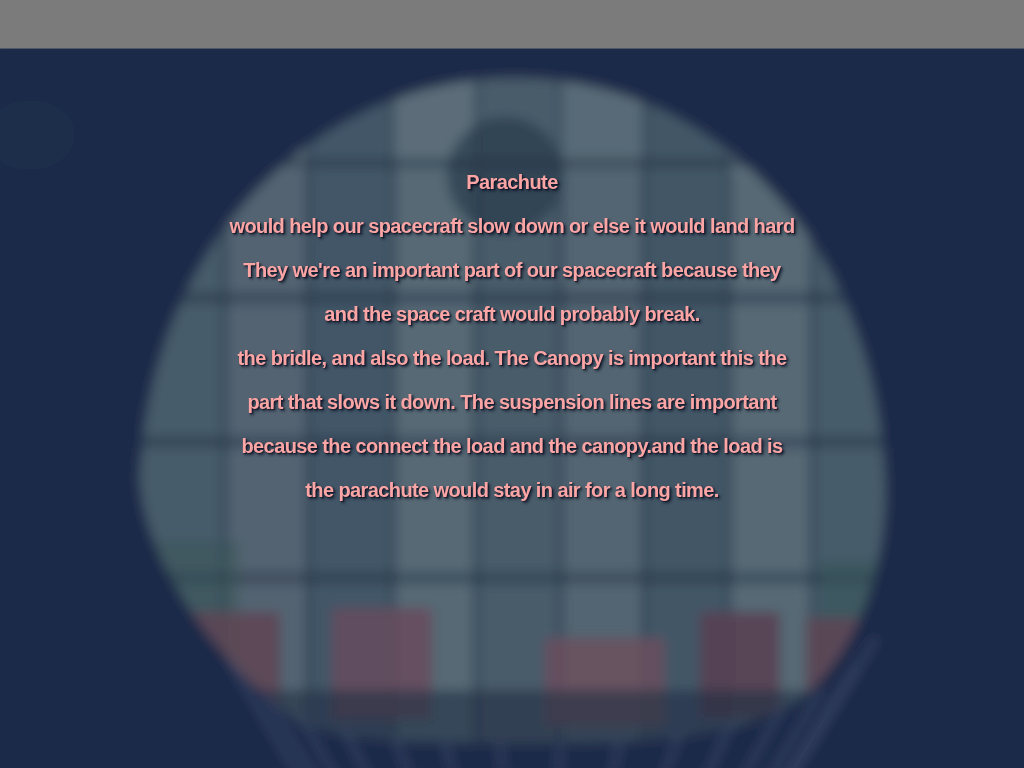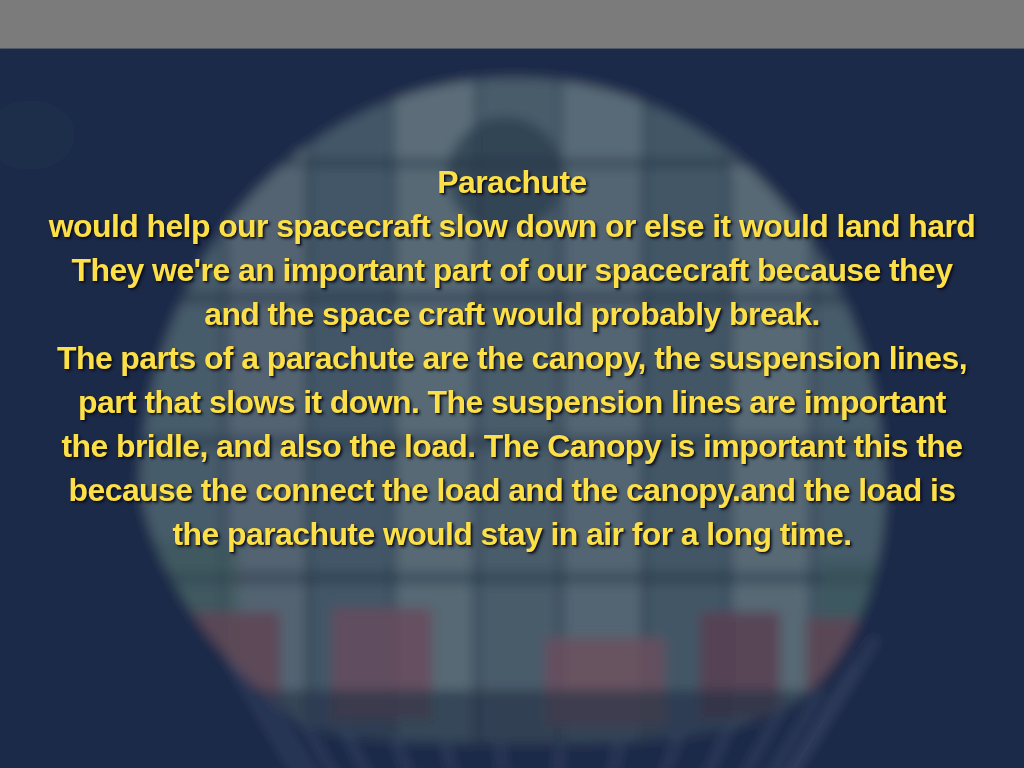--- a/index.html
+++ b/index.html
@@ -15,23 +15,23 @@
   }
   .topbar{
     position:absolute;left:0;top:0;width:1024px;height:48px;
     background:#7b7b7b;
     border-bottom:1px solid #50556a;
     z-index:5;
   }
   .textblock{
     position:absolute;left:0;top:160px;width:1024px;z-index:3;
     text-align:center;
-    color:#fde047;
+    color:#fca5a5;
     font-weight:700;
-    font-size:32px;
+    font-size:20px;
     letter-spacing:-0.6px;
     text-shadow:2px 2px 3px rgba(8,12,30,0.8), 1px 1px 1px rgba(8,12,30,0.6);
   }
   .line{
     height:44px;line-height:44px;white-space:nowrap;
   }
 </style>
 </head>
 <body>
 
@@ -140,20 +140,19 @@
     </g>
   </svg>
 
   <div class="topbar"></div>
 
   <div class="textblock">
     <div class="line">Parachute</div>
     <div class="line">would help our spacecraft slow down or else it would land hard</div>
     <div class="line">They we're an important part of our spacecraft because they</div>
     <div class="line">and the space craft would probably break.</div>
-    <div class="line">The parts of a parachute are the canopy, the suspension lines,</div>
+    <div class="line">the bridle, and also the load. The Canopy is important this the</div>
     <div class="line">part that slows it down. The suspension lines are important</div>
-    <div class="line">the bridle, and also the load. The Canopy is important this the</div>
     <div class="line">because the connect the load and the canopy.and the load is</div>
     <div class="line">the parachute would stay in air for a long time.</div>
   </div>
 
 </div>
 
 </body></html>

